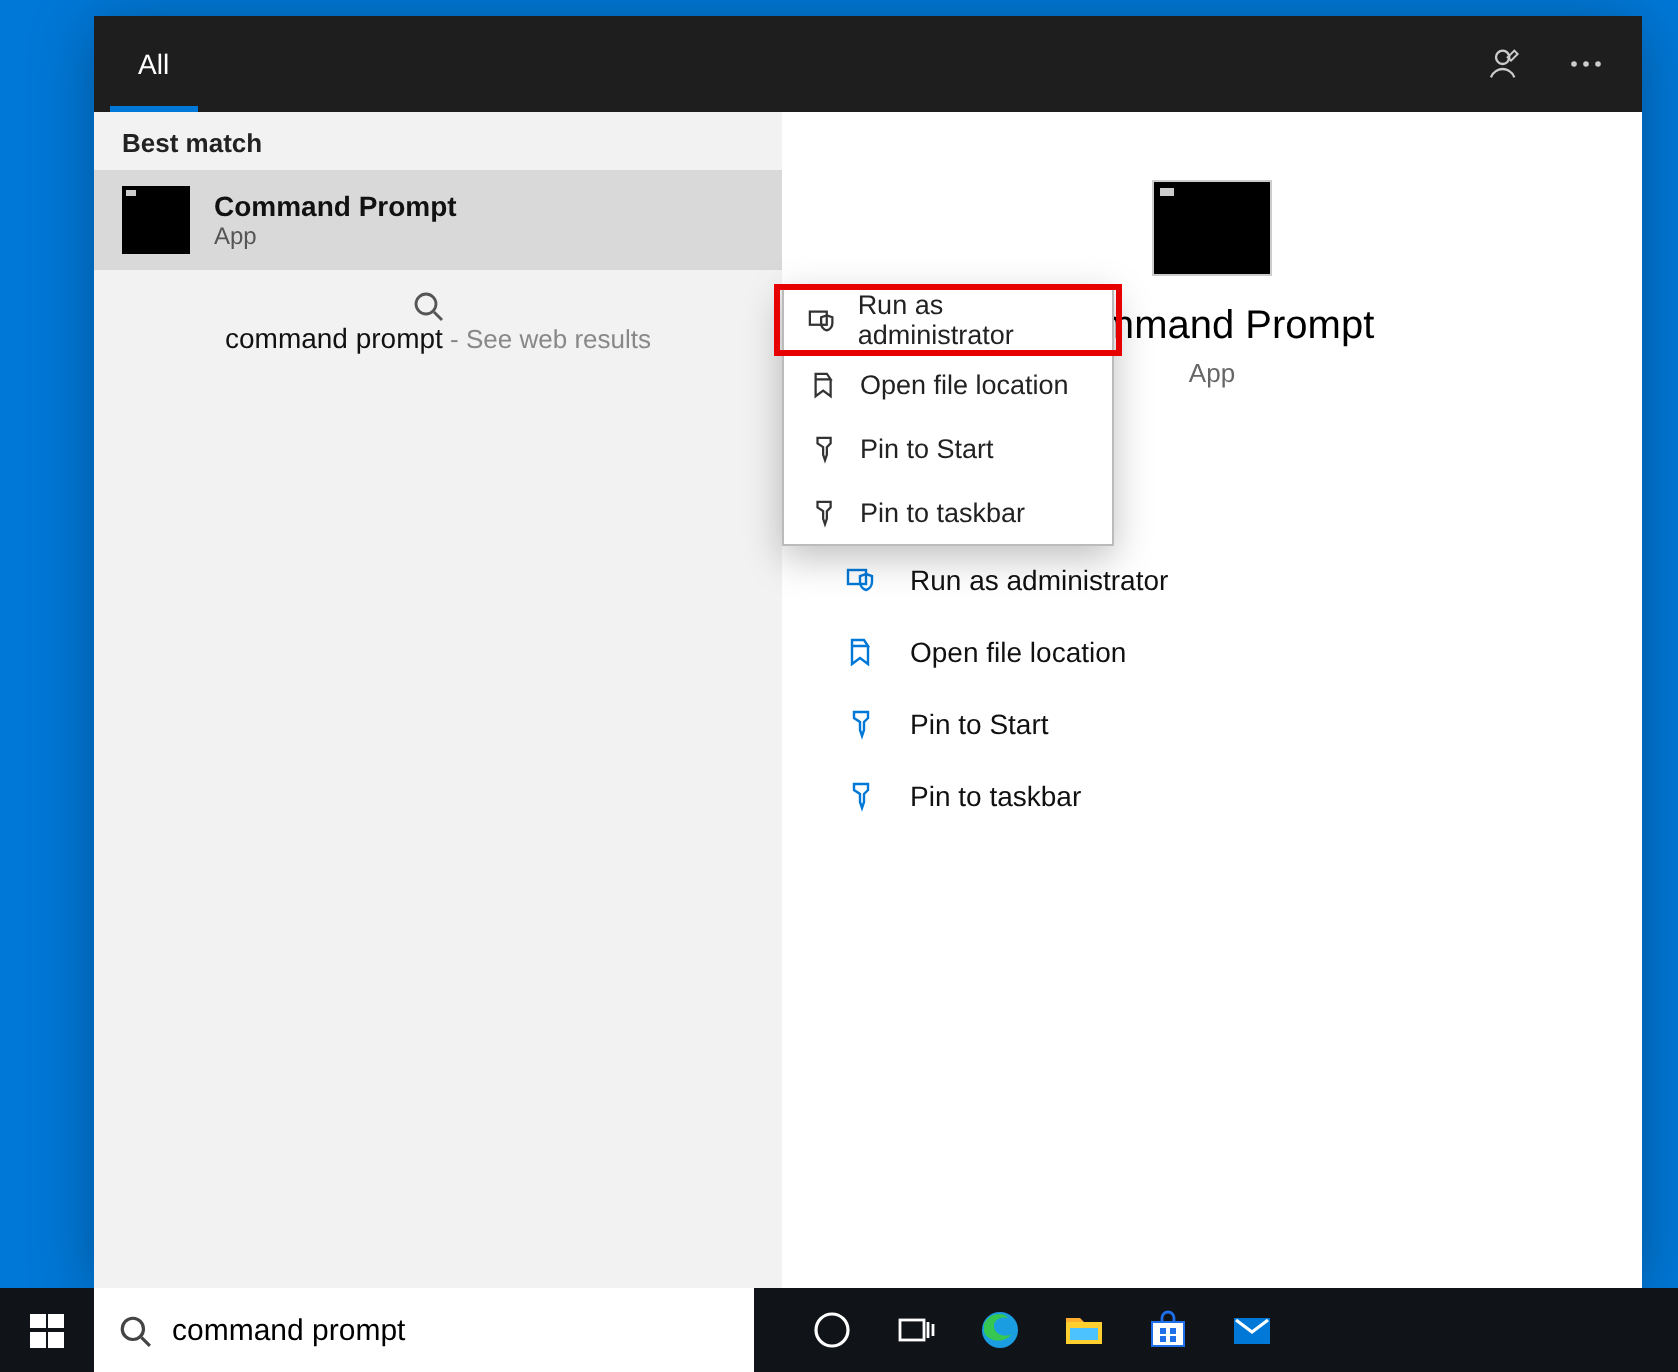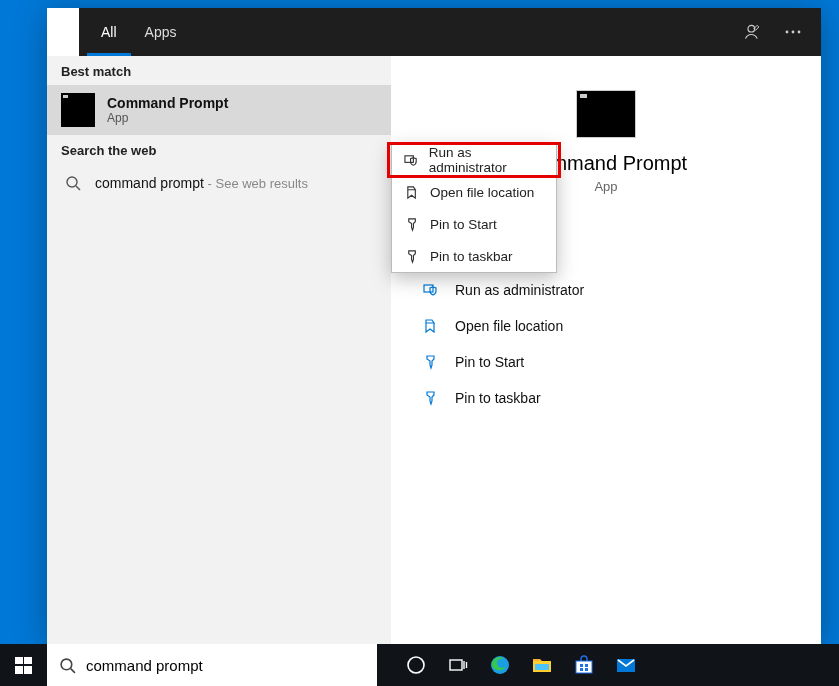--- a/index.html
+++ b/index.html
@@ -6,40 +6,40 @@
   body { width: 839px; height: 686px; background: #0078d7; overflow: hidden; position: relative; }
 
   .search-panel {
     position: absolute; left: 47px; top: 8px; width: 774px; height: 636px;
     background: #fff; box-shadow: 0 4px 30px rgba(0,0,0,.3);
     display: flex; flex-direction: column;
   }
 
   .tabs-bar {
     height: 48px; background: #1e1e1e; display: flex; align-items: center;
-    color: #fff; font-size: 14px; padding: 0 8px; margin-left: 32px;
+    color: #fff; font-size: 14px; padding: 0 8px;
   }
   .tab { padding: 0 14px; height: 48px; display: flex; align-items: center; cursor: pointer; color: #ddd; }
   .tab.active { color: #fff; border-bottom: 3px solid #0078d7; padding-top:3px; }
   .tab .chev { margin-left:4px; }
   .spacer { flex: 1; }
   .icon-btn { width: 40px; height: 40px; display:flex; align-items:center; justify-content:center; cursor:pointer; color:#ddd; }
 
   .panel-body { flex: 1; display: flex; background: #ef4444; overflow:hidden; }
   .left-pane { width: 344px; background: #f2f2f2; display:flex; flex-direction:column; }
   .section-label { padding: 8px 14px 6px 14px; font-size: 13px; font-weight:600; color:#222; }
   .best-match-item {
     background:#d9d9d9; display:flex; align-items:center; padding:8px 14px; cursor:pointer;
   }
   .cmd-thumb-sm { width:34px; height:34px; background:#000; position:relative; margin-right:12px; flex-shrink:0;}
   .cmd-thumb-sm::before { content:""; position:absolute; top:2px; left:2px; width:5px;height:3px;background:#ccc;}
   .bm-title { font-size:14px; font-weight:600; color:#111; }
   .bm-sub { font-size:12px; color:#555; }
 
-  .web-row { display:flex; align-items:center; padding:10px 14px; cursor:pointer; }
+  .web-row { display:flex; align-items:center; padding:10px 14px; cursor:pointer;flex-direction:column; }
   .web-row .sicon { width:24px; display:flex; justify-content:center; color:#555; margin-right:10px;}
   .web-text { font-size:14px; color:#111; }
   .web-sub { font-size:13px; color:#888; }
 
   .right-pane { flex:1; background:#fff; padding: 22px; position:relative; }
   .preview-thumb { width:60px; height:48px; background:#000; border:1px solid #ccc; margin: 12px auto 14px auto; position:relative;}
   .preview-thumb::before { content:""; position:absolute; top:3px; left:3px; width:7px;height:4px;background:#ccc;}
   .preview-title { text-align:center; font-size:20px; color:#000; margin-top:8px;}
   .preview-sub { text-align:center; font-size:13px; color:#666; margin-top:4px;}
 
@@ -69,21 +69,20 @@
 
   svg { display:block; }
 </style>
 </head>
 <body>
 
 <div class="search-panel">
 
   <div class="tabs-bar">
     <div class="tab active">All</div>
-    <div class="tab">Apps</div>
     <div class="spacer"></div>
     <div class="icon-btn">
       <svg width="20" height="20" viewBox="0 0 24 24">
           <circle cx="10" cy="8" r="4" fill="none" stroke="#ccc" stroke-width="1.4"></circle>
           <path d="M3 20c1.5-4 5-5 7-5s5.5 1 7 5" fill="none" stroke="#ccc" stroke-width="1.4"></path>
           <path d="M17 4l2 2-4 4-2-2z" fill="none" stroke="#ccc" stroke-width="1.2"></path>
         </svg>
     </div>
     <div class="icon-btn">
       <svg width="18" height="18" viewBox="0 0 18 18">
@@ -98,21 +97,20 @@
     <div class="left-pane">
       <div class="section-label">Best match</div>
       <div class="best-match-item">
         <div class="cmd-thumb-sm"></div>
         <div>
           <div class="bm-title">Command Prompt</div>
           <div class="bm-sub">App</div>
         </div>
       </div>
 
-      <div class="section-label">Search the web</div>
       <div class="web-row">
         <div class="sicon">
           <svg width="16" height="16" viewBox="0 0 16 16">
               <circle cx="7" cy="7" r="5" fill="none" stroke="#555" stroke-width="1.4"></circle>
               <line x1="11" y1="11" x2="15" y2="15" stroke="#555" stroke-width="1.4"></line>
             </svg>
         </div>
         <div>
           <span class="web-text">command prompt</span><span class="web-sub"> - See web results</span>
         </div>

